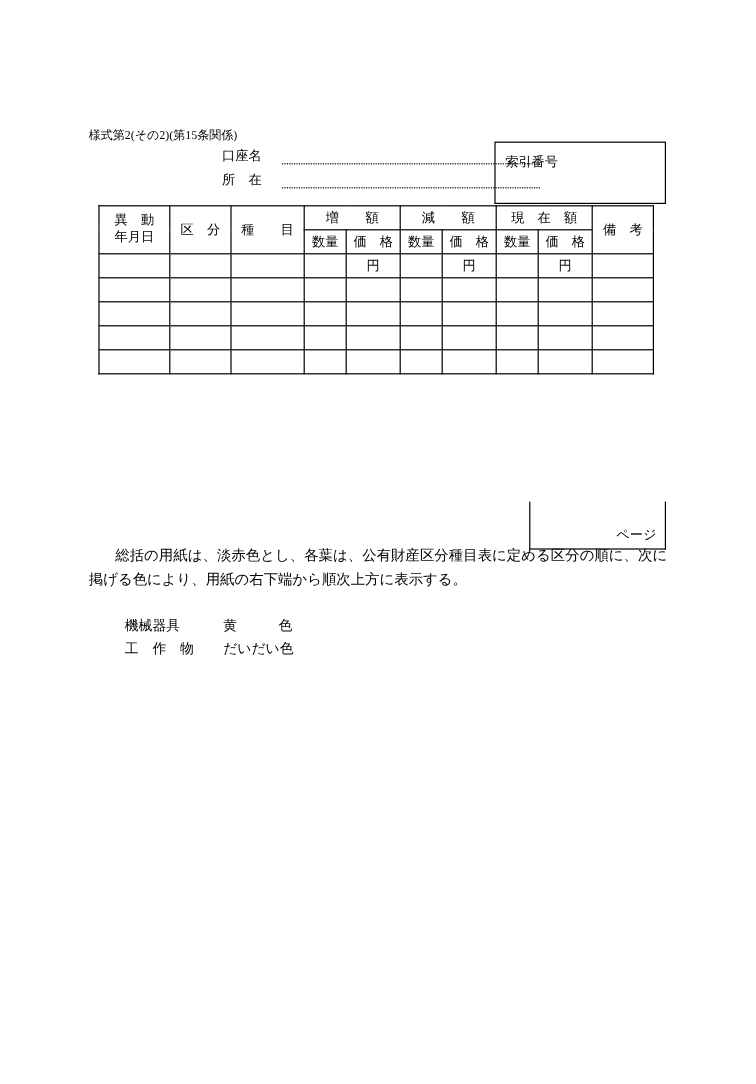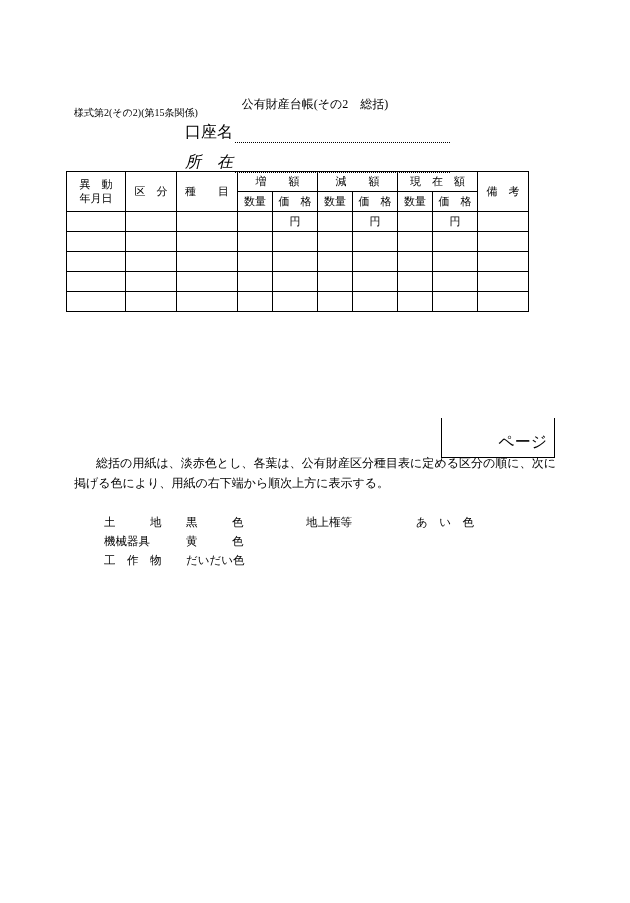--- a/index.html
+++ b/index.html
@@ -35,36 +35,36 @@
     left: 0;
     top: 96px;
     width: 630px;
     text-align: center;
     font-size: 12px;
     white-space: nowrap;
   }
   
   .field-row {
     position: absolute;
-    font-size: 16px;
+    font-size: 11px;
     white-space: nowrap;
   }
   .field-row .flabel {
     display: inline-block;
     width: 50px;
   }
   .field-row .dots {
     display: inline-block;
     width: 215px;
     border-bottom: 1px dotted #000;
     height: 12px;
     vertical-align: bottom;
   }
   #field-account { left: 185px; top: 122px; }
-  #field-location { left: 185px; top: 152px; font-style: italic; }
+  #field-location { left: 185px; top: 142px; }
 
   
   .index-box {
     position: absolute;
     left: 412px;
     top: 118px;
     width: 143px;
     height: 52px;
     border: 1px solid #000;
     box-sizing: border-box;
@@ -73,21 +73,21 @@
     position: absolute;
     left: 8px;
     top: 8px;
     font-size: 11px;
     white-space: nowrap;
   }
 
   
   table.ledger {
     position: absolute;
-    left: 66px;
+    left: 82px;
     top: 171px;
     border-collapse: collapse;
     table-layout: fixed;
     font-size: 11px;
   }
   table.ledger td {
     border: 1px solid #000;
     text-align: center;
     vertical-align: middle;
     padding: 0;
@@ -120,21 +120,21 @@
     width: 114px;
     height: 40px;
     border: 1px solid #000;
     border-top: none;
     box-sizing: border-box;
   }
   .page-box .plabel {
     position: absolute;
     right: 7px;
     bottom: 4px;
-    font-size: 16px;
+    font-size: 11px;
     white-space: nowrap;
   }
 
   
   .note {
     position: absolute;
     left: 74px;
     top: 454px;
     width: 482px;
     font-size: 12px;
@@ -173,30 +173,32 @@
     display: inline-block;
   }
 </style>
 </head>
 <body>
 
 <div class="page">
 
   <div class="form-no">様式第2(その2)(第15条関係)</div>
 
-  <div class="doc-title">公有財産台帳(その2　総括)</div>
 
   <div class="field-row" id="field-account">
     <span class="flabel">口座名</span><span class="dots"></span>
   </div>
 
   <div class="field-row" id="field-location">
     <span class="flabel">所　在</span><span class="dots"></span>
   </div>
 
+  <div class="index-box">
+    <span class="ilabel">索引番号</span>
+  </div>
 
   <table class="ledger">
     <tbody>
       <tr>
         <td class="c-idou h-main two-line" rowspan="2">
           <div>異　動</div>
           <div>年月日</div>
         </td>
         <td class="c-kubun h-main" rowspan="2">区　分</td>
         <td class="c-shumoku h-main" rowspan="2">種　　目</td>
@@ -284,23 +286,20 @@
   <div class="page-box">
     <span class="plabel">ページ</span>
   </div>
 
   <div class="note">
     <span class="indent"></span><span>総括の用紙は、淡赤色とし、各葉は、公有財産区分種目表に定める区分の順に、次に掲げる色により、用紙の右下端から順次上方に表示する。</span>
   </div>
 
   <div class="color-list">
     <div class="crow">
-      <span class="cname">土　　　地</span><span class="cval">黒　　　色</span><span class="cname2">地上権等</span><span class="cval2">あ　い　色</span>
-    </div>
-    <div class="crow">
       <span class="cname">機械器具</span><span class="cval">黄　　　色</span>
     </div>
     <div class="crow">
       <span class="cname">工　作　物</span><span class="cval">だいだい色</span>
     </div>
   </div>
 
 </div>
 
 </body></html>

